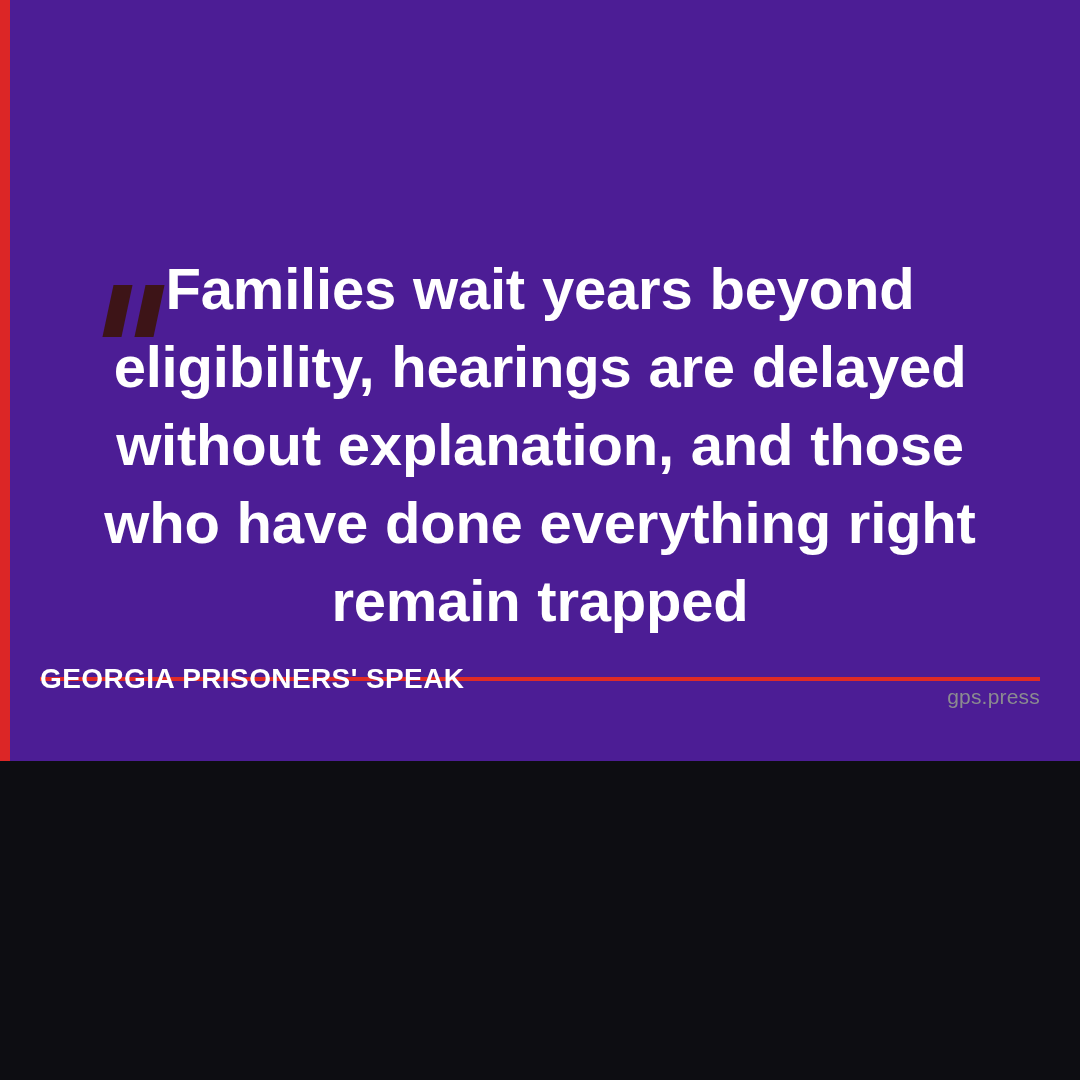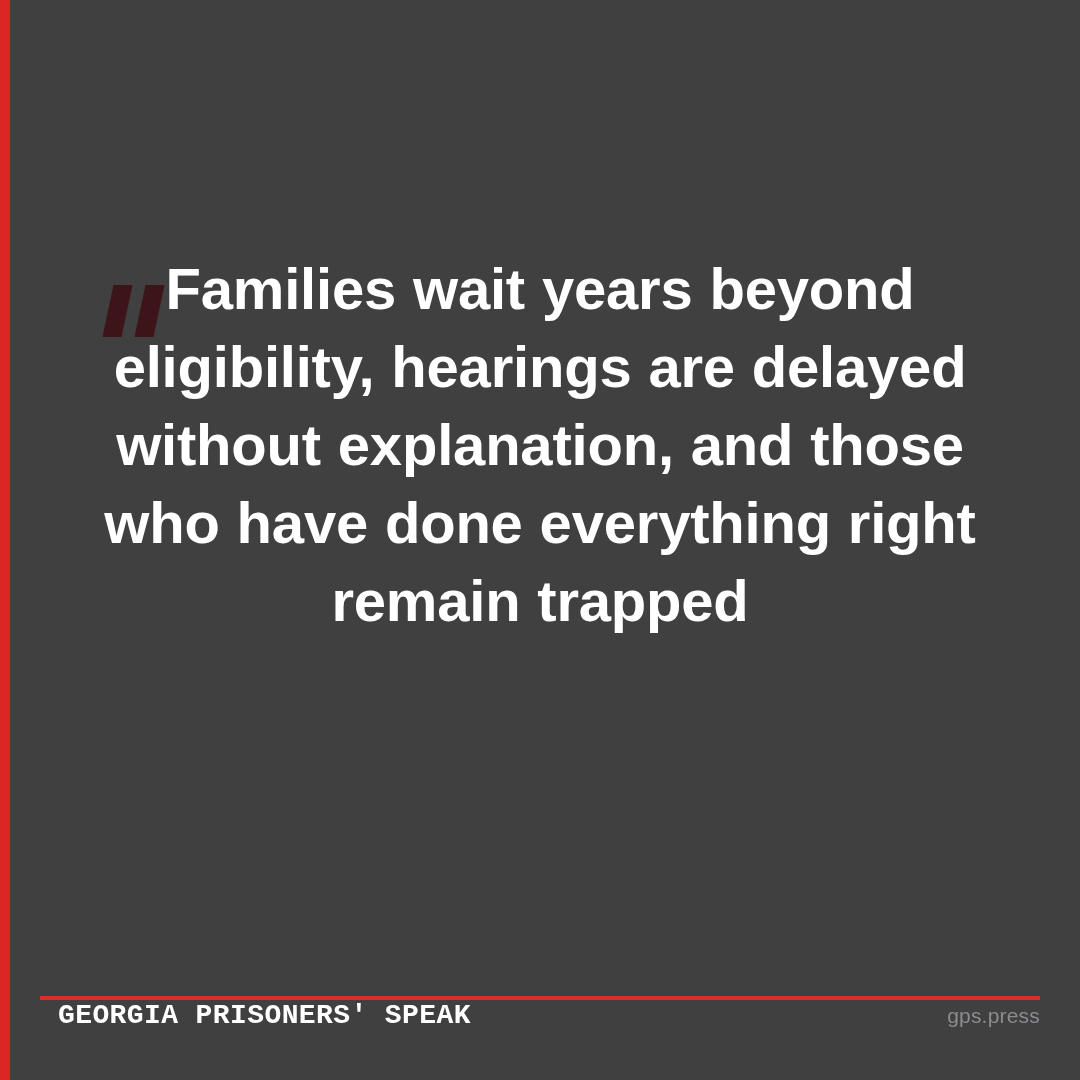--- a/index.html
+++ b/index.html
@@ -4,22 +4,22 @@
 <style>
   html, body {
     margin: 0;
     padding: 0;
     background: #0d0d12;
   }
 
   .canvas {
     position: relative;
     width: 1080px;
-    height: 1080px;
-    background: #404040;
+    height: 761px;
+    background: #4c1d95;
     overflow: hidden;
     font-family: "Liberation Sans", sans-serif;
     -webkit-font-smoothing: antialiased;
   }
 
   
   .left-stripe {
     position: absolute;
     left: 0;
     top: 0;
@@ -86,23 +86,23 @@
     top: 36px;
     width: 1000px;
     height: 4px;
     background: #e02b26;
   }
 
   .brand-name {
     position: absolute;
     left: 40px;
     top: 22px;
-    margin: 18px;
+    margin: 0;
     color: #ffffff;
-    font-family: Liberation Mono, monospace;
+    font-family: Liberation Sans, sans-serif;
     font-size: 28px;
     font-weight: bold;
     letter-spacing: 0.4px;
     white-space: nowrap;
   }
 
   .site-url {
     position: absolute;
     right: 40px;
     top: 44px;

